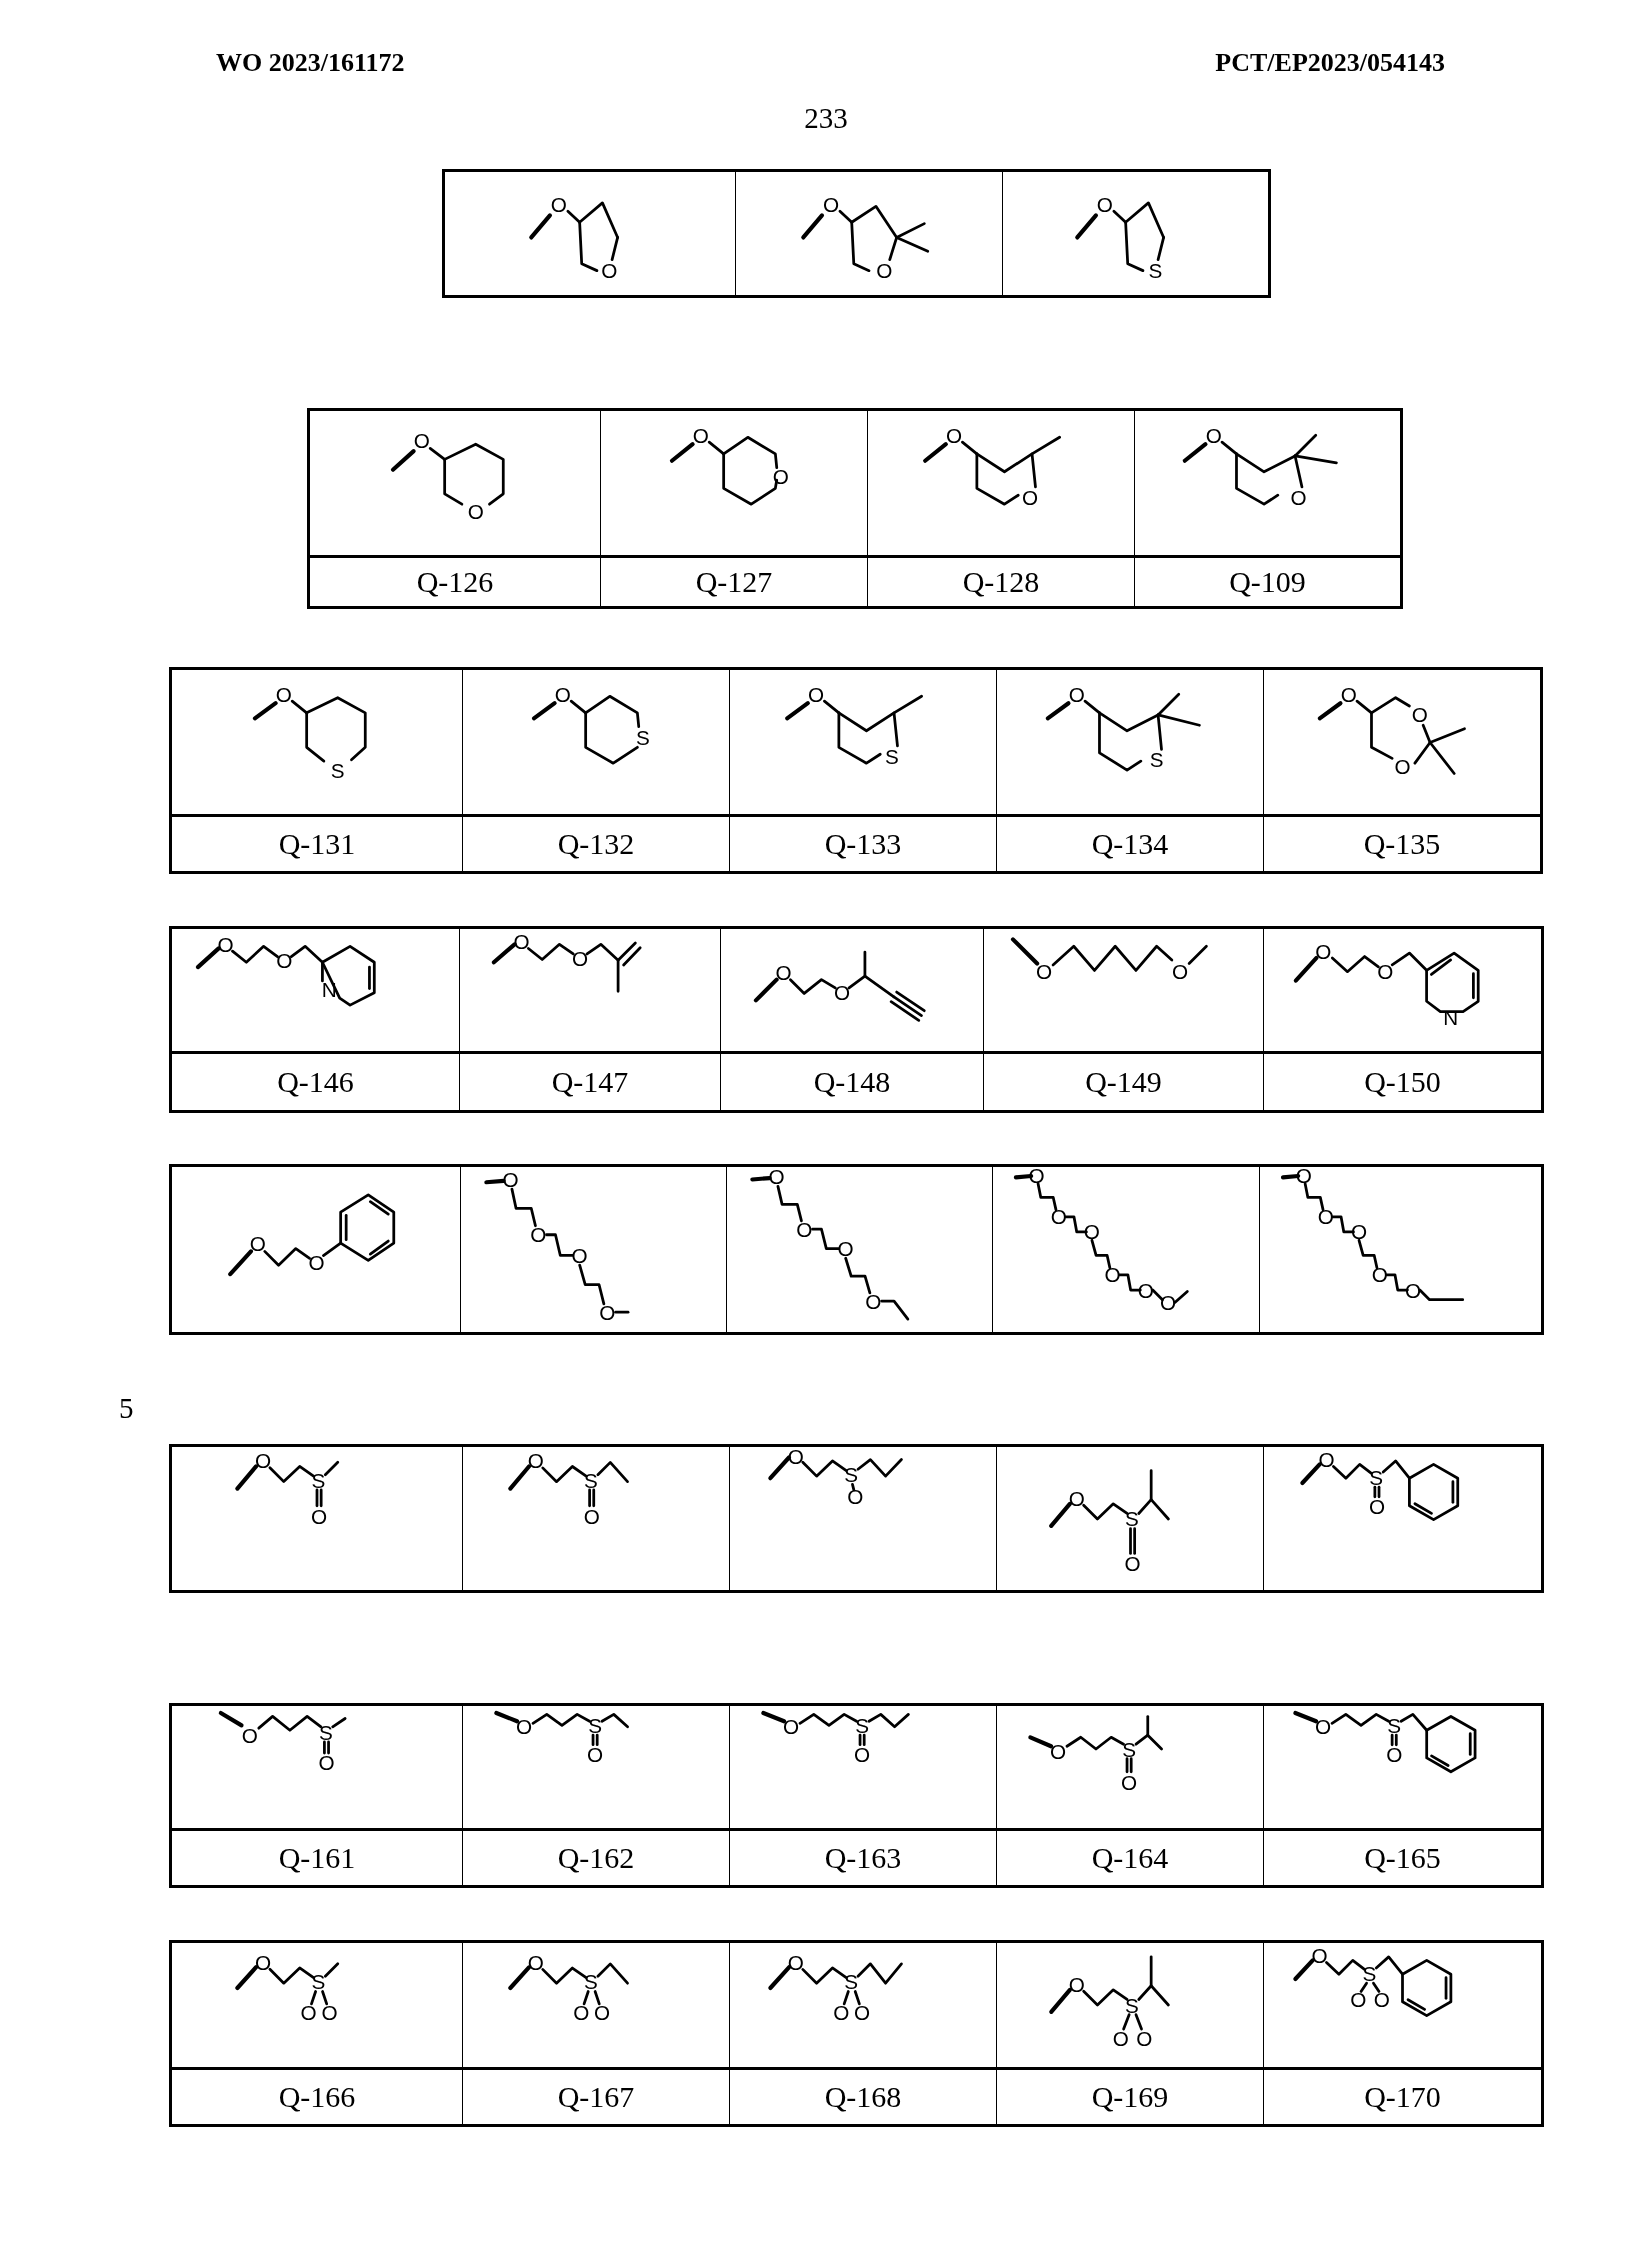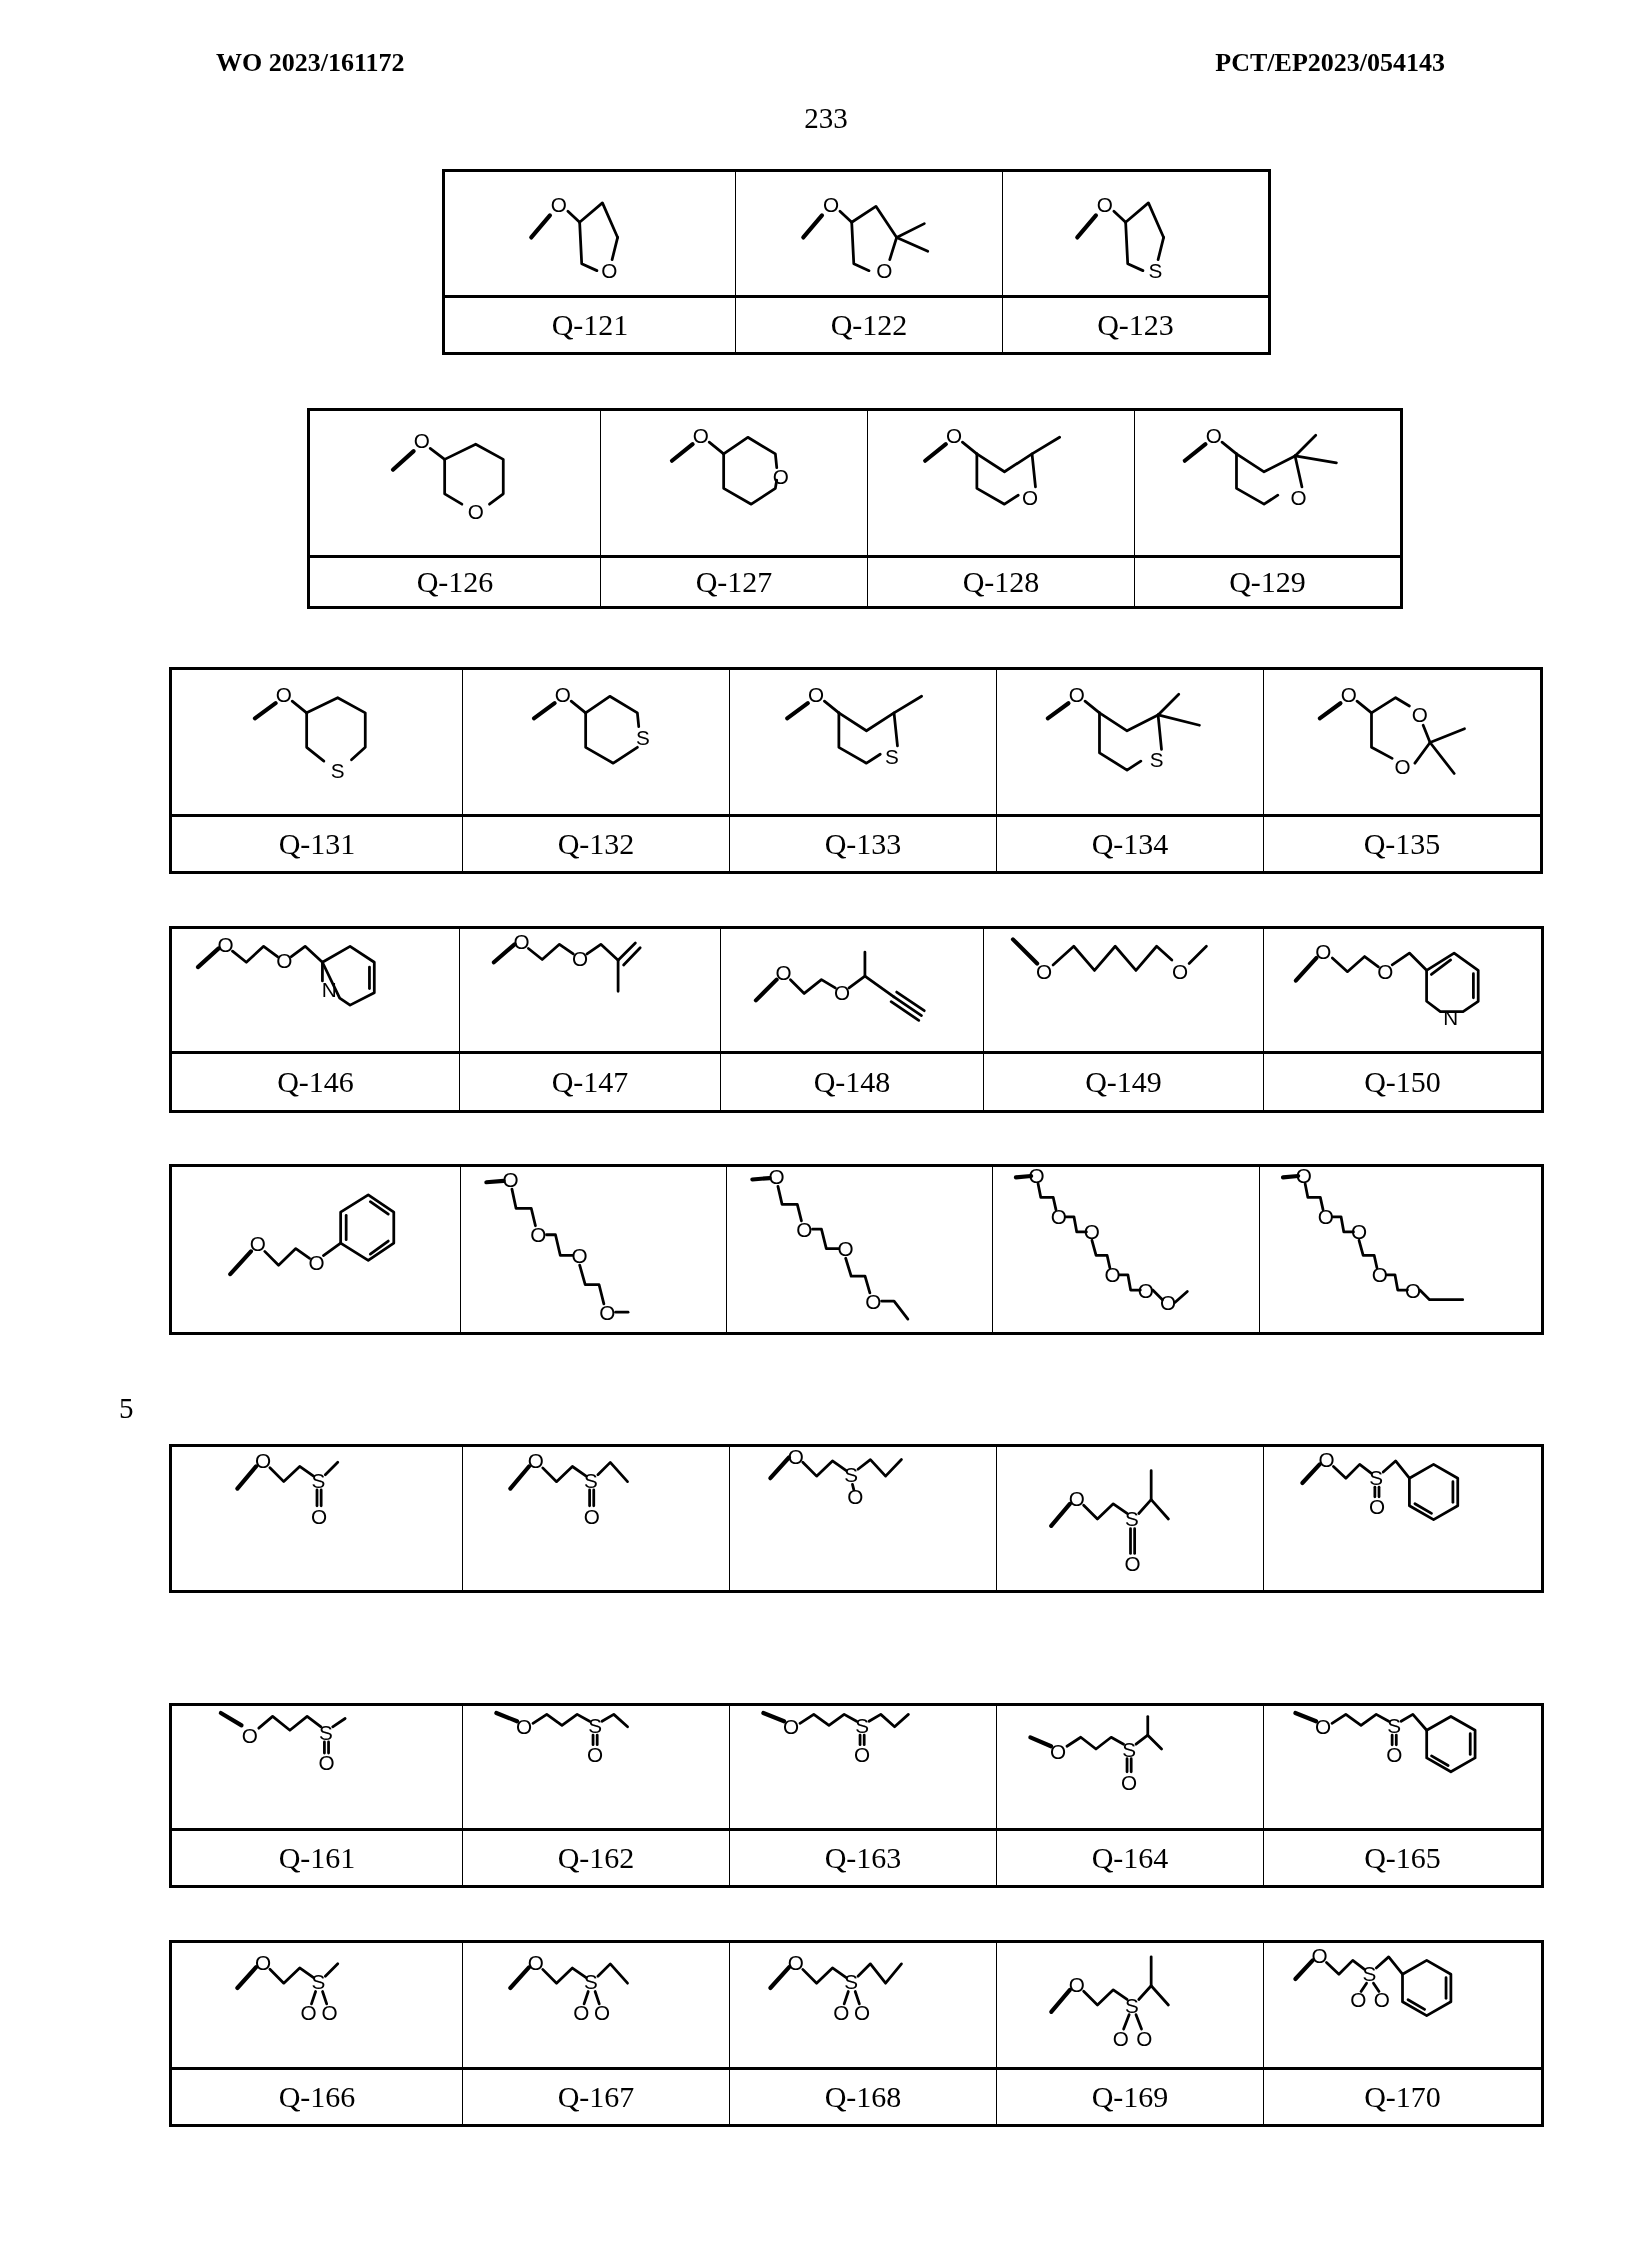--- a/index.html
+++ b/index.html
@@ -65,25 +65,20 @@
         <line class="attach" x1="25" y1="80" x2="52" y2="48"></line>
             <text x="65" y="32">O</text>
         <line x1="78" y1="42" x2="95" y2="58"></line>
             <polyline points="95,58 128,30 150,80"></polyline>
             <polyline points="95,58 98,118 120,128"></polyline>
         <line x1="150" y1="80" x2="142" y2="112"></line>
             <text x="138" y="128">S</text>
       </svg>
     </td>
   </tr>
-  <tr style="height:57px">
-    <td class="label">Q-121</td>
-    <td class="label">Q-122</td>
-    <td class="label">Q-123</td>
-  </tr>
 </tbody>
   </table>
 
 <table class="qt" style="left:307px;top:408px;width:1093px;">
   <colgroup>
       <col style="width:292px">
       <col style="width:267px">
       <col style="width:267px">
       <col style="width:267px">
     </colgroup>
@@ -131,21 +126,21 @@
             <text x="185" y="115">O</text>
         <line x1="180" y1="55" x2="210" y2="25"></line>
             <line x1="180" y1="55" x2="240" y2="65"></line>
       </svg>
     </td>
   </tr>
   <tr style="height:51px">
     <td class="label">Q-126</td>
     <td class="label">Q-127</td>
     <td class="label">Q-128</td>
-    <td class="label">Q-129</td>
+    <td class="label">Q-109</td>
   </tr>
 </tbody>
   </table>
 
 <table class="qt" style="left:169px;top:667px;width:1372px;">
   <colgroup>
       <col style="width:292px">
       <col style="width:267px">
       <col style="width:267px">
       <col style="width:267px">

